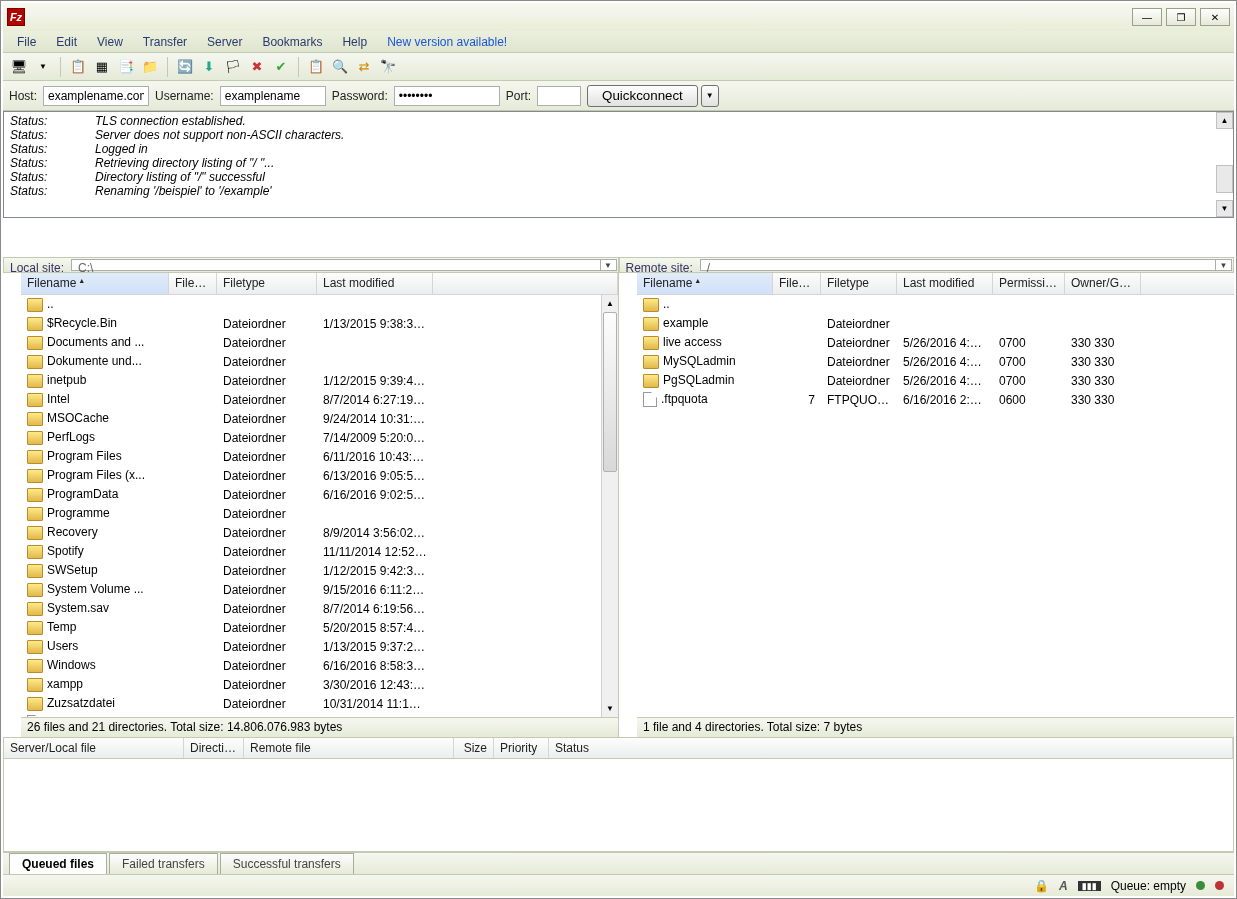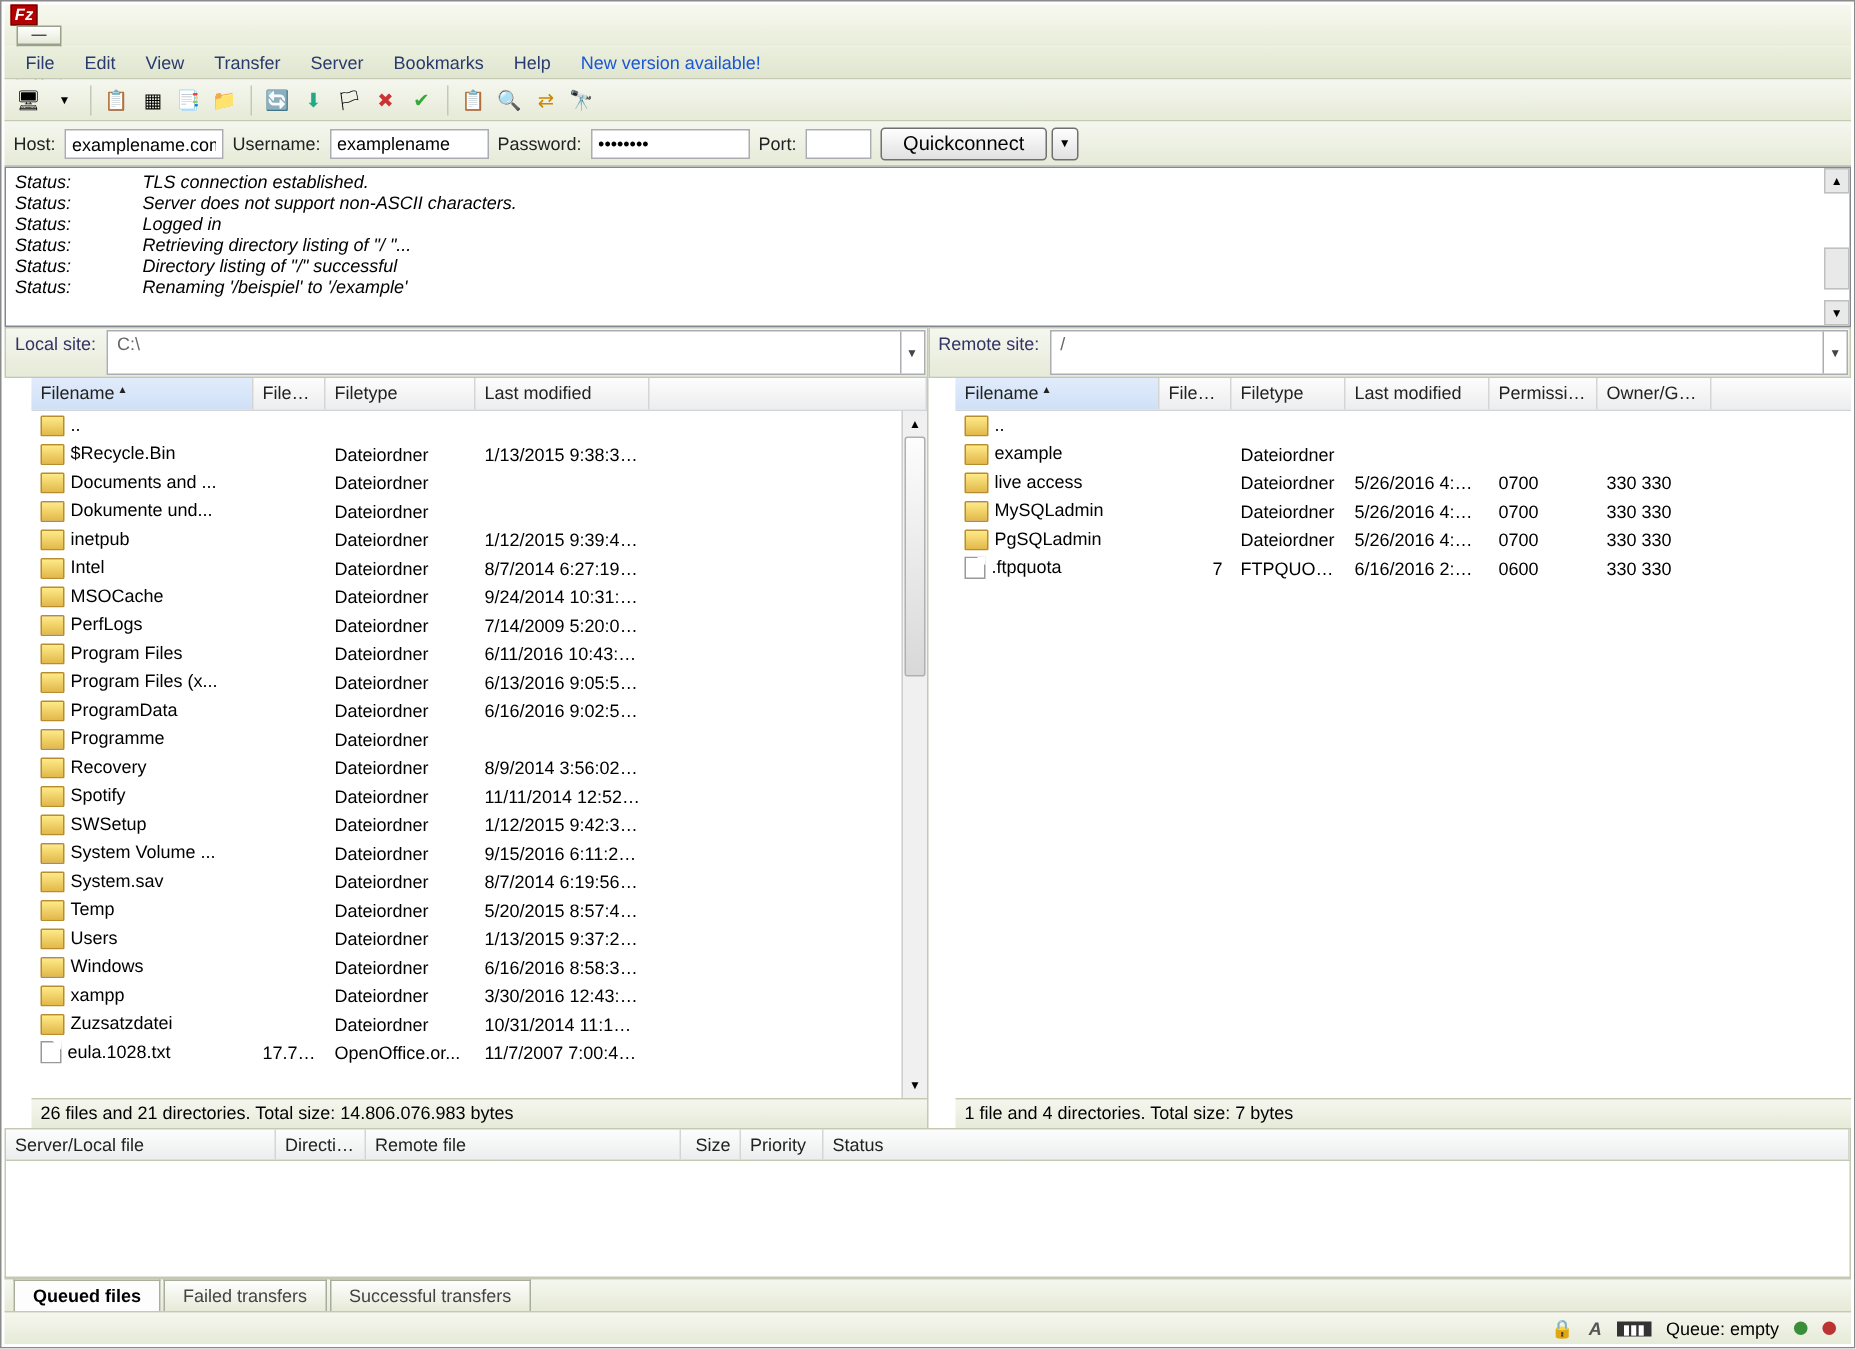--- a/index.html
+++ b/index.html
@@ -1,19 +1,19 @@
 <!DOCTYPE html>
 <html><head>
 <meta charset="utf-8">
 <style>
   * { box-sizing: border-box; margin: 0; padding: 0; }
   body { font-family: "Segoe UI", Tahoma, sans-serif; font-size: 12px; background: #e4e8d6; color: #000; }
   .window { width: 1237px; height: 899px; background: #fff; border: 1px solid #8a8a8a; position: relative; display: flex; flex-direction: column; padding:2px;}
   
-  .titlebar { height: 28px; background: linear-gradient(#f7f9f1, #e9edd8); display: flex; align-items: flex-start; padding: 0 4px; flex-direction: column; }
+  .titlebar { height: 28px; background: linear-gradient(#f7f9f1, #e9edd8); display: flex; align-items: center; padding: 0 4px; }
   .titlebar .app-icon { width: 18px; height: 18px; background: #b30000; color:#fff; font-weight:bold; font-size:11px; display:flex;align-items:center;justify-content:center; border:1px solid #7a0000; font-style:italic;}
   .titlebar .spacer { flex: 1; }
   .win-btn { width: 30px; height: 18px; border: 1px solid #9aa18a; margin-left: 4px; background: linear-gradient(#fefefe,#e6e9d8); display:flex;align-items:center;justify-content:center; font-size:10px; cursor:pointer;}
   
   .menubar { height: 22px; background: linear-gradient(#ebf0de,#dfe5cf); display: flex; align-items: center; padding: 0 6px; gap: 4px; border-bottom:1px solid #c3c9b3;}
   .menu-item { padding: 2px 8px; color: #2b3a6e; cursor: pointer; }
   .menu-item.new { color: #1a56d6; }
   
   .toolbar { height: 28px; background: linear-gradient(#f5f7ef,#e6ead7); display: flex; align-items: center; padding: 0 6px; gap: 4px; border-bottom:1px solid #c3c9b3;}
   .tb-btn { width: 20px; height: 20px; display:flex;align-items:center;justify-content:center; cursor:pointer; font-size:13px;}
@@ -25,21 +25,21 @@
   .qc-btn { height:22px; padding:0 14px; background:linear-gradient(#fefefe,#e1e1e1); border:1px solid #707070; border-radius:3px; cursor:pointer;}
   .qc-drop { width:18px;height:22px; border:1px solid #707070; background:linear-gradient(#fefefe,#e1e1e1); border-radius:3px; margin-left:-3px; display:flex;align-items:center;justify-content:center;font-size:8px;cursor:pointer;}
   
   .log-pane { height: 107px; border:1px solid #828790; margin:0; background:#fff; position:relative; padding: 2px 6px; overflow:hidden;font-style:italic;}
   .log-line { display:flex; }
   .log-lbl { width:85px; color:#000;}
   .log-msg { color:#000; }
   .scroll-up, .scroll-down, .scroll-thumb { position:absolute; right:0; width:17px; background:#e9e9e9; border:1px solid #c0c0c0; font-size:8px; display:flex;align-items:center;justify-content:center;}
   .scroll-up{top:0;height:17px;} .scroll-down{bottom:0;height:17px;} .scroll-thumb{right:0;top:50%;height:28px;}
   
-  .site-row { display:flex; height:34px; }
+  .site-row { display:flex; height:16px;margin-top:39px; }
   .site-box { flex:1; display:flex; border:1px solid #c3c9b3; background:linear-gradient(#f5f7ef,#e6ead7);}
   .site-box label { padding:3px 6px; color:#336; }
   .site-box .val { flex:1; background:#fff; border:1px solid #abadb3; margin:1px; padding:1px 6px;color:#666; position:relative;}
   .site-box .dd { width:16px; text-align:center; font-size:8px; color:#444; cursor:pointer; border-left:1px solid #abadb3; display:flex;align-items:center;justify-content:center;}
   
   .files-row { display:flex; flex:1; min-height:0;}
   .file-pane { flex:1; display:flex; flex-direction:column; border-right:1px solid #c3c9b3; min-width:0;margin-left:18px;}
   .file-pane:last-child{border-right:none;}
   .col-headers { height:22px; display:flex; background:linear-gradient(#fdfdfd,#ecedee); border-bottom:1px solid #d5d5d5;}
   .col-h { padding:3px 6px; border-right:1px solid #d5d5d5; font-size:12px; color:#222; overflow:hidden; white-space:nowrap; text-overflow:ellipsis;}
@@ -51,21 +51,21 @@
   .folder-icon { width:16px;height:14px;display:inline-block;background:linear-gradient(#feea88,#e2b84a);border:1px solid #b88d2d;border-radius:1px;margin-right:4px;vertical-align:middle;}
   .file-icon { width:14px;height:15px;display:inline-block;background:#fff;border:1px solid #999;margin-right:4px;vertical-align:middle; position:relative;}
   .file-icon::after{content:'';position:absolute;right:-1px;top:-1px;border:3px solid transparent;border-right-color:#fff;border-top-color:#fff;}
   .v-scroll { position:absolute;right:0;top:0;bottom:0;width:17px;background:#f0f0f0;border-left:1px solid #d0d0d0;}
   .v-scroll .th {position:absolute;left:1px;right:1px;top:17px;height:160px;background:linear-gradient(#fdfdfd,#d8d8d8);border:1px solid #b0b0b0;border-radius:2px;}
   .v-scroll .up{position:absolute;top:0;left:0;right:0;height:17px;display:flex;align-items:center;justify-content:center;font-size:8px;}
   .v-scroll .dn{position:absolute;bottom:0;left:0;right:0;height:17px;display:flex;align-items:center;justify-content:center;font-size:8px;}
   
   .file-status { height:20px; background:linear-gradient(#f5f7ef,#e6ead7); border-top:1px solid #c3c9b3; padding:2px 6px;}
   
-  .queue { height: 100px; display:flex;flex-direction:column;}
+  .queue { height: 115px; display:flex;flex-direction:column;}
   .q-headers { height:22px; display:flex; background:linear-gradient(#fdfdfd,#ecedee); border:1px solid #c3c9b3;}
   .q-body { flex:1; background:#fff; border:1px solid #c3c9b3; border-top:none;}
   
   .tabs-row { height:22px; background:linear-gradient(#f5f7ef,#e6ead7); display:flex; align-items:flex-end; padding-left:6px; border-top:1px solid #c3c9b3;}
   .tab { padding:3px 12px; border:1px solid #a9ad9c; background:linear-gradient(#fefefe,#e6ead7); margin-right:2px; border-bottom:none; font-size:12px; cursor:pointer; color:#444;}
   .tab.active { font-weight:bold; background:#fdfdfd; color:#000;}
   
   .statusbar { height:22px; background:linear-gradient(#f5f7ef,#e6ead7); display:flex; align-items:center; justify-content:flex-end; padding:0 10px; gap:10px; border-top:1px solid #c3c9b3;}
   .sb-icon{font-size:12px;color:#555;}
   .led { width:9px;height:9px;border-radius:50%;display:inline-block;}

